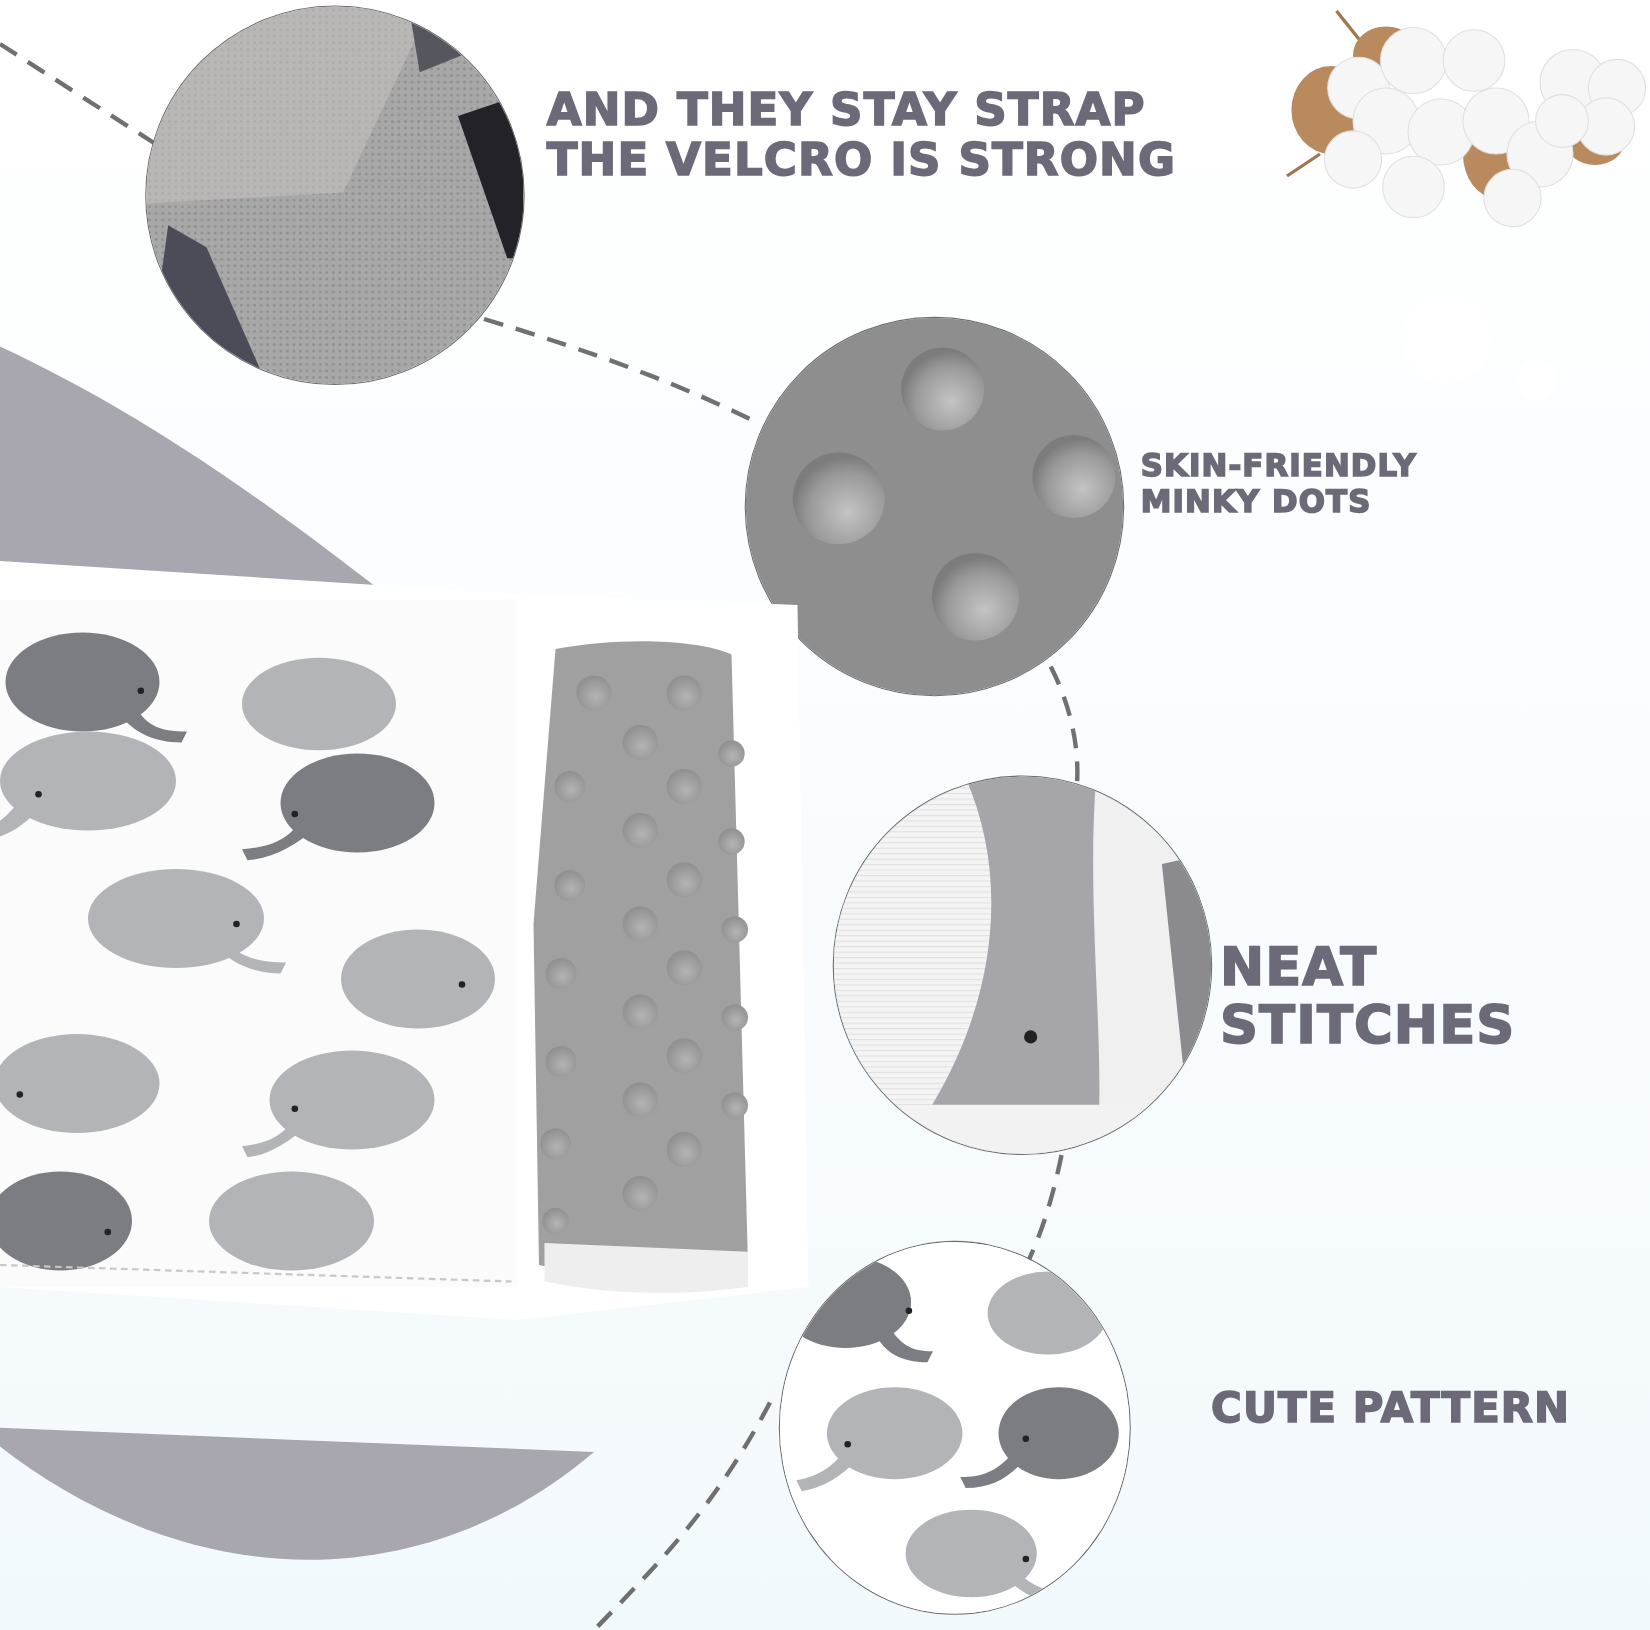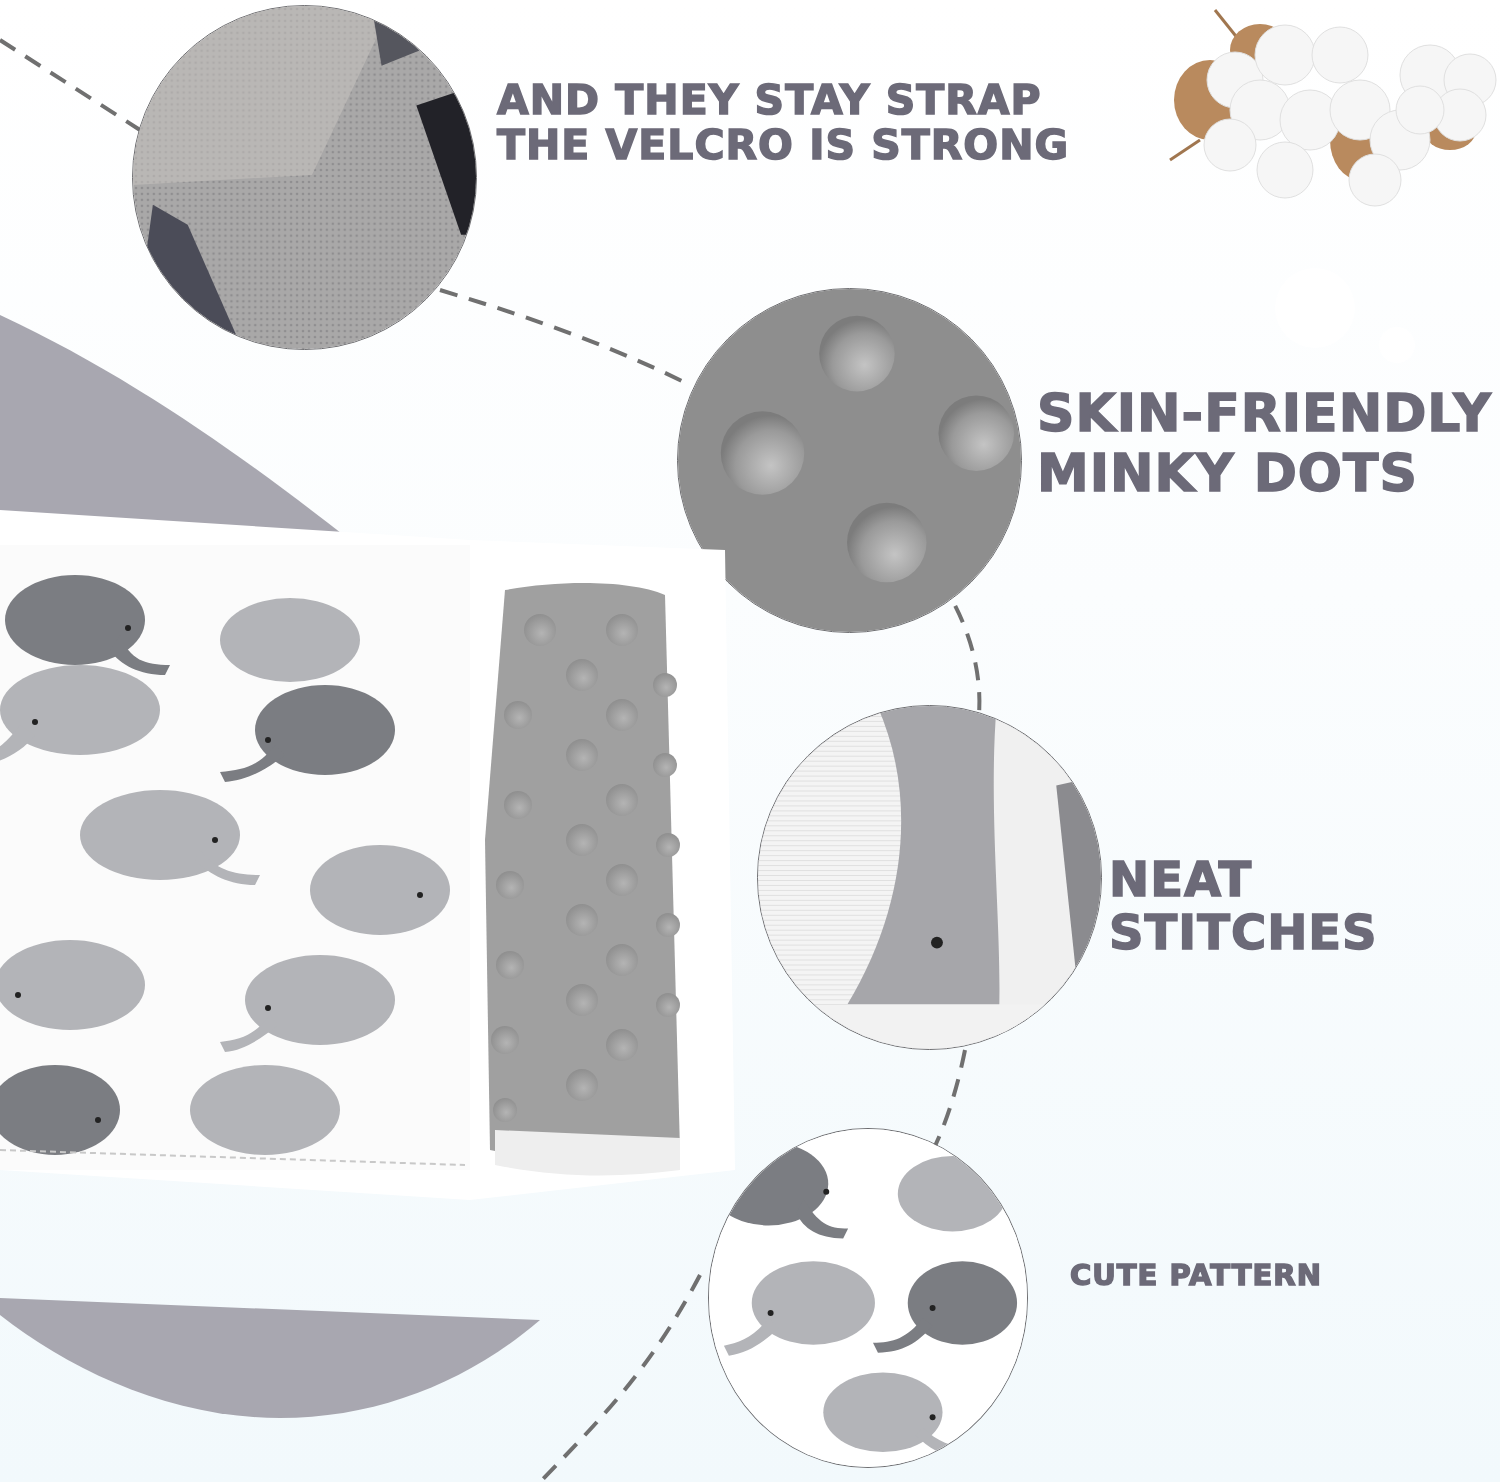--- a/index.html
+++ b/index.html
@@ -244,24 +244,24 @@
         <circle cx="505" cy="600" r="12"></circle>
     </g>
   </svg>
 </div>
 
 <div class="feature-label" style="left:497px; top:78px; font-size:41px;">
   <span>AND THEY STAY STRAP</span>
   <span>THE VELCRO iS STRONG</span>
 </div>
 
-<div class="feature-label" style="left:1037px; top:384px; font-size:52px; line-height:1.15;">
+<div class="feature-label" style="left:1037px; top:408px; font-size:28px; line-height:1.15;">
   <span>SKiN-FRIENDLY</span>
   <span>MiNKY DOTS</span>
 </div>
 
 <div class="feature-label" style="left:1109px; top:853px; font-size:48px;">
   <span>NEAT STiTCHES</span>
 </div>
 
-<div class="feature-label" style="left:1070px; top:1260px; font-size:29px;">
+<div class="feature-label" style="left:1101px; top:1260px; font-size:38px;">
   <span>CUTE PATTERN</span>
 </div>
 
 </body></html>

